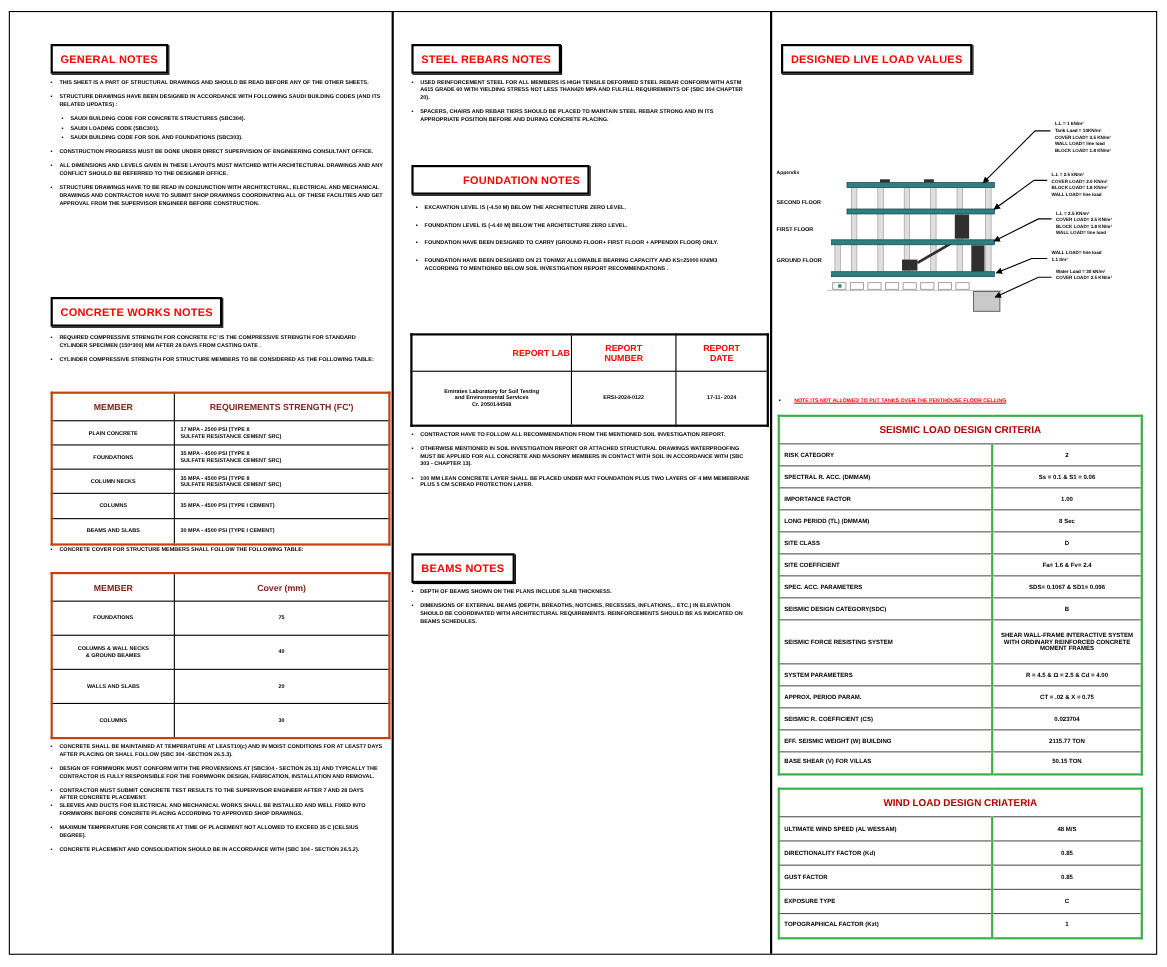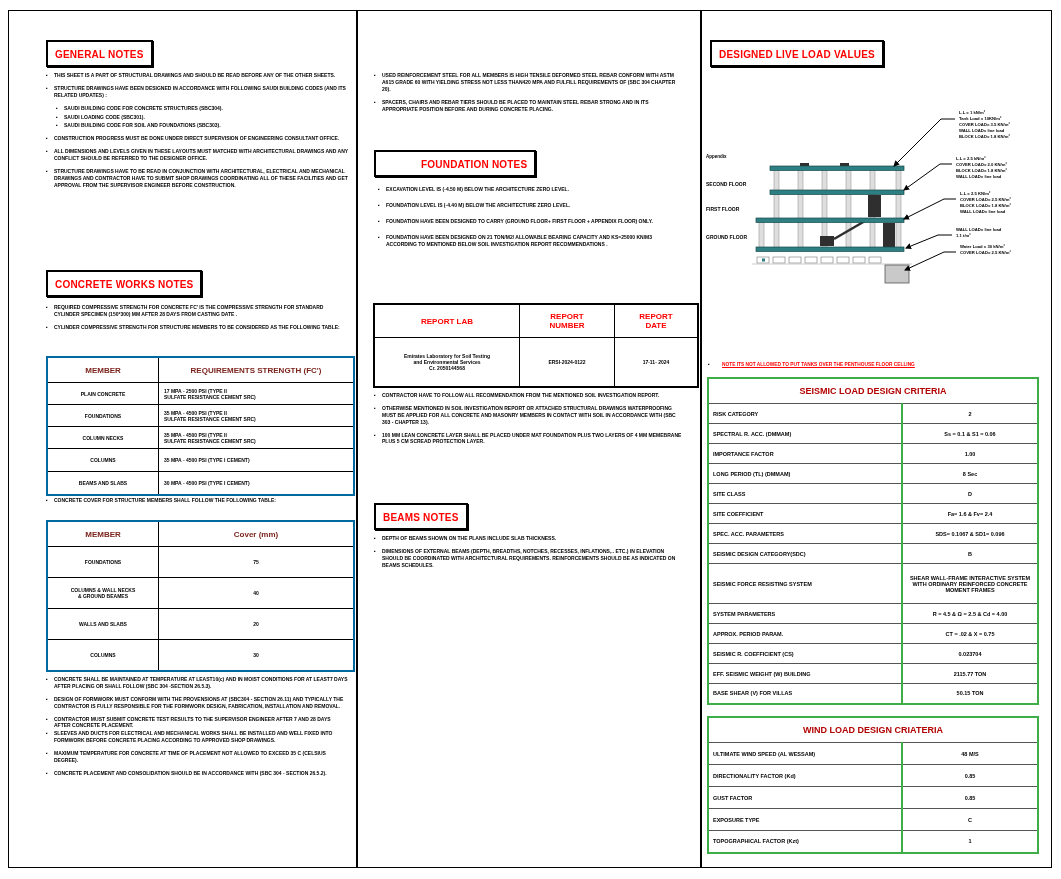--- a/index.html
+++ b/index.html
@@ -8,21 +8,21 @@
   .sheet-border{position:absolute;left:8px;top:10px;width:1042px;height:856px;border:1.5px solid #000;}
   .vdiv{position:absolute;top:10px;height:857px;width:1.5px;background:#000;}
   .sec-box{position:absolute;border:2px solid #000;background:#fff;padding:2px 7px 3px;box-shadow:1px 1px 0 #000;}
   .sec-title{color:#ff0000;font-weight:bold;font-size:10px;white-space:nowrap;letter-spacing:.2px;}
   .notes{position:absolute;}
   .bullet{position:relative;padding-left:8px;margin:0 0 6px 0;font-size:5px;line-height:1.38;font-weight:bold;}
   .bullet::before{content:"▪";position:absolute;left:0;top:0;}
   .sub{margin-left:10px;margin-bottom:2px;}
   table{border-collapse:collapse;position:absolute;background:#fff;}
   .tbl td{border:1px solid #000;padding:1px 3px;font-size:5px;font-weight:bold;vertical-align:middle;}
-  .tbl{border:2px solid #0369a1;}
+  .tbl{border:2px solid #c2410c;}
   .tbl .hd td{color:#7b241c;font-size:8px;text-align:center;height:22px;}
   .tbl td.m{text-align:center;}
   .tbl td.v{white-space:pre-line;text-align:left;padding-left:5px;}
   .tbl td.c{text-align:center;}
   .rep{border:2px solid #000;}
   .rep td{border:1.5px solid #000;font-weight:bold;vertical-align:middle;text-align:center;}
   .rep .hd td{color:#ff0000;font-size:8px;height:30px;}
   .rep .bd td{font-size:5px;height:46px;white-space:pre-line;}
   .gtbl{border:2px solid #3fae49;}
   .gtbl td{border-top:1.5px solid #555;font-size:5.5px;font-weight:bold;padding:1px 4px;vertical-align:middle;}
@@ -128,39 +128,42 @@
 
   <div class="notes" style="left:46px;top:676px;width:302px;">
     <div class="bullet">CONCRETE SHALL BE MAINTAINED AT TEMPERATURE AT LEAST10(c) AND IN MOIST CONDITIONS FOR AT LEAST7 DAYS AFTER PLACING OR SHALL FOLLOW (SBC 304 -SECTION 26.5.3).</div>
     <div class="bullet">DESIGN OF FORMWORK MUST CONFORM WITH THE PROVENSIONS AT (SBC304 - SECTION 26.11) AND TYPICALLY THE CONTRACTOR IS FULLY RESPONSIBLE FOR THE FORMWORK DESIGN, FABRICATION, INSTALLATION  AND REMOVAL.</div>
     <div class="bullet" style="margin-bottom:1px;">CONTRACTOR MUST SUBMIT CONCRETE TEST RESULTS TO THE SUPERVISOR ENGINEER AFTER 7 AND 28 DAYS AFTER CONCRETE PLACEMENT.</div>
     <div class="bullet">SLEEVES AND DUCTS FOR ELECTRICAL AND MECHANICAL WORKS SHALL BE INSTALLED AND WELL FIXED INTO FORMWORK BEFORE CONCRETE PLACING ACCORDING TO APPROVED SHOP DRAWINGS.</div>
     <div class="bullet">MAXIMUM TEMPERATURE FOR CONCRETE AT TIME OF PLACEMENT NOT ALLOWED TO EXCEED 35 C (CELSIUS DEGREE).</div>
     <div class="bullet">CONCRETE PLACEMENT AND CONSOLIDATION SHOULD BE IN ACCORDANCE WITH (SBC 304 - SECTION 26.5.2).</div>
   </div>
 
+  <div class="sec-box" style="left:374px;top:40px;">
+    <span class="sec-title">STEEL REBARS NOTES</span>
+  </div>
   <div class="notes" style="left:374px;top:72px;width:310px;">
     <div class="bullet">USED REINFORCEMENT STEEL FOR ALL MEMBERS IS HIGH TENSILE DEFORMED STEEL REBAR CONFORM WITH ASTM A615 GRADE 60 WITH YIELDING STRESS NOT LESS THAN420 MPA AND FULFILL REQUIREMENTS OF (SBC 304 CHAPTER 20).</div>
     <div class="bullet">SPACERS, CHAIRS AND REBAR TIERS SHOULD BE PLACED TO MAINTAIN STEEL REBAR STRONG AND IN ITS APPROPRIATE POSITION BEFORE AND DURING CONCRETE PLACING.</div>
   </div>
 
   <div class="sec-box" style="left:374px;top:150px;padding-left:45px;">
     <span class="sec-title">FOUNDATION NOTES</span>
   </div>
   <div class="notes" style="left:378px;top:186px;width:306px;">
     <div class="bullet" style="margin-bottom:9px;">EXCAVATION LEVEL IS (-4.50 M) BELOW THE ARCHITECTURE ZERO LEVEL.</div>
     <div class="bullet" style="margin-bottom:9px;">FOUNDATION LEVEL IS (-4.40 M) BELOW THE ARCHITECTURE ZERO LEVEL.</div>
     <div class="bullet" style="margin-bottom:9px;">FOUNDATION HAVE BEEN DESIGNED TO CARRY (GROUND FLOOR+ FIRST FLOOR + APPENDIX  FLOOR) ONLY.</div>
     <div class="bullet">FOUNDATION HAVE BEEN DESIGNED ON 21 TON/M2/ ALLOWABLE BEARING CAPACITY AND KS=25000 KN/M3  ACCORDING TO MENTIONED BELOW SOIL INVESTIGATION REPORT RECOMMENDATIONS .</div>
   </div>
 
   <table class="rep" style="left:373px;top:303px;">
     <tbody>
         <tr class="hd">
-      <td style="width:142px;">REPORT LAB</td>
+      <td style="width:142px;text-align:right;">REPORT LAB</td>
       <td style="width:92px;white-space:pre-line;">REPORT
 NUMBER</td>
       <td style="width:80px;white-space:pre-line;">REPORT
 DATE</td>
     </tr>
     <tr class="bd">
       <td>Emirates Laboratory for Soil Testing
 and Environmental Services
 Cr. 2050144568</td>
       <td>ERSI-2024-0122</td>

